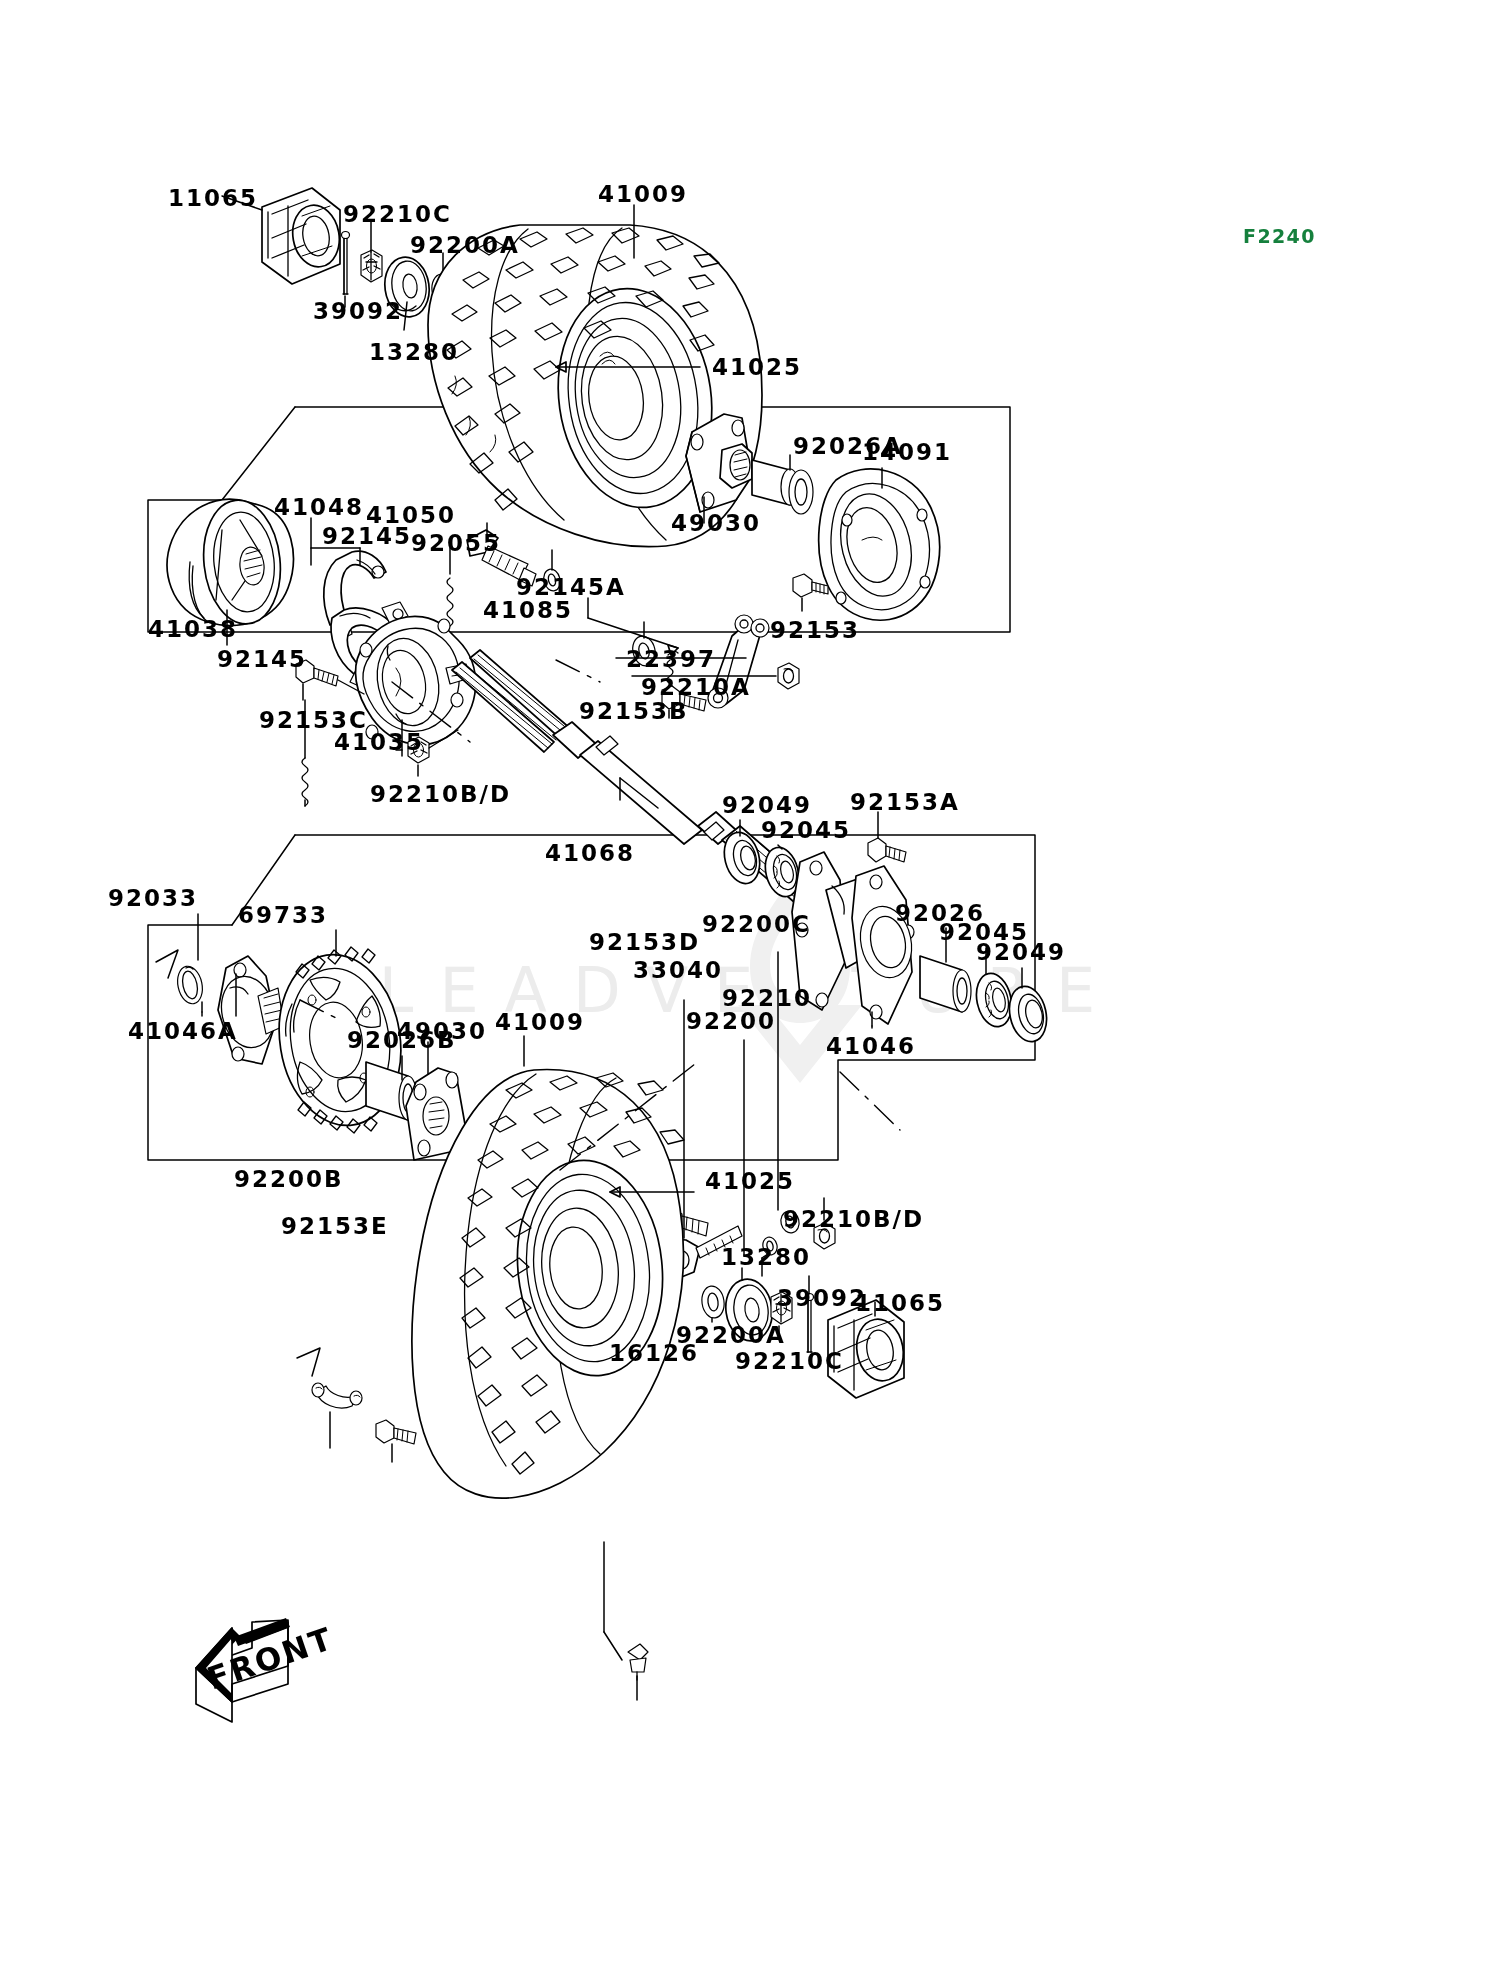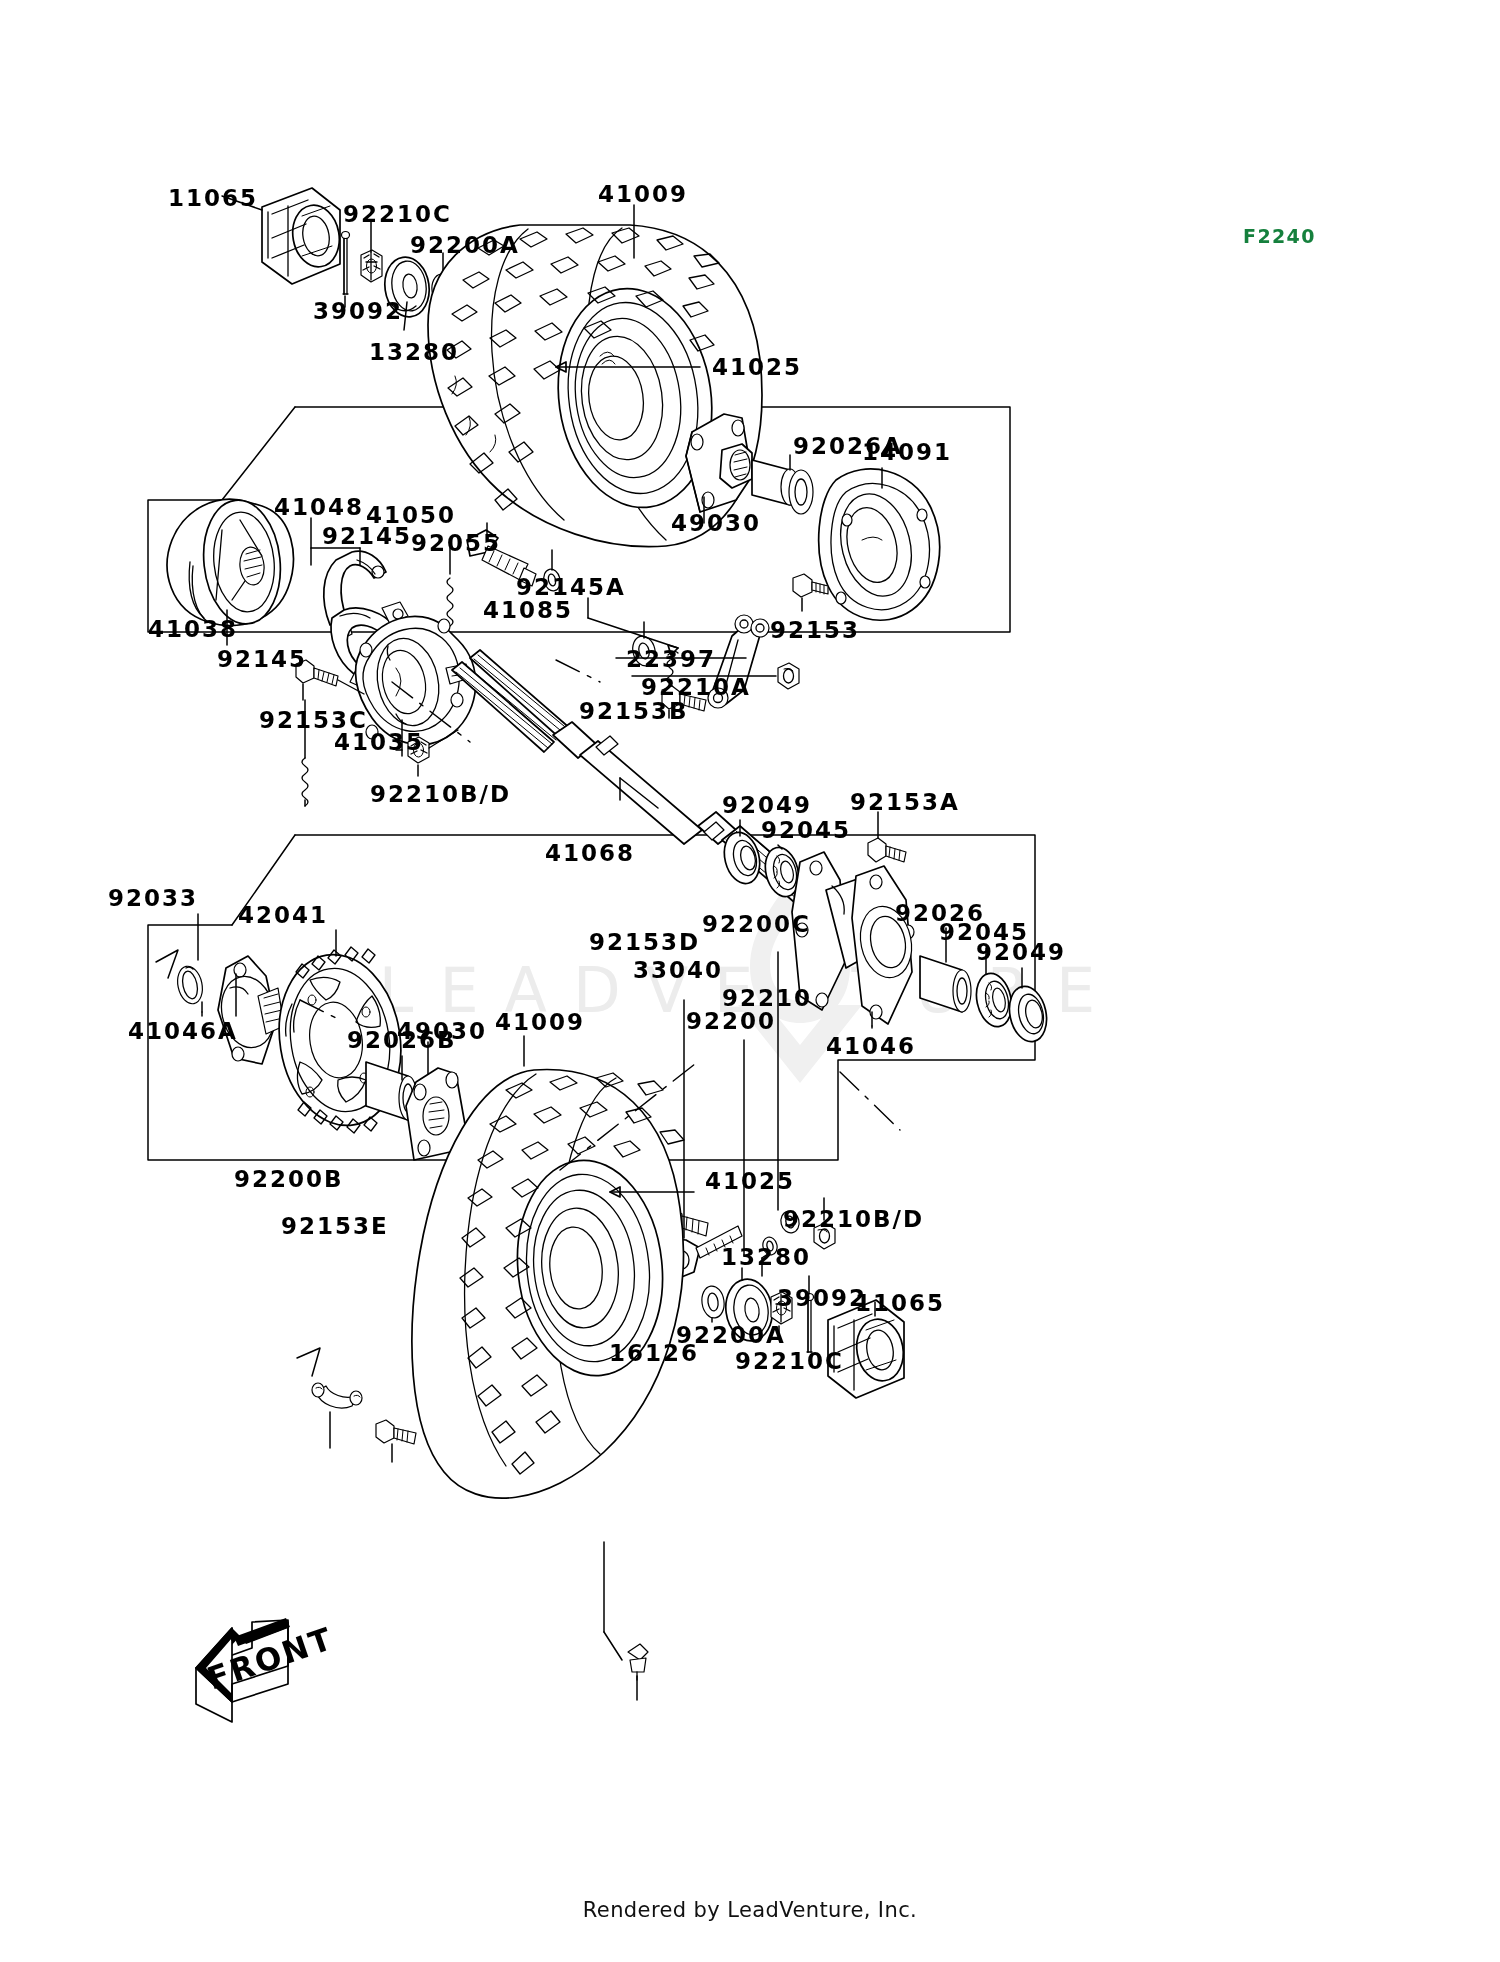--- a/index.html
+++ b/index.html
@@ -690,21 +690,21 @@
     <span class="lbl" style="left:516px;  top:576px;">92145A</span>
     <span class="lbl" style="left:626px;  top:648px;">22397</span>
     <span class="lbl" style="left:641px;  top:676px;">92210A</span>
     <span class="lbl" style="left:579px;  top:700px;">92153B</span>
     <span class="lbl" style="left:545px;  top:842px;">41068</span>
     <span class="lbl" style="left:722px;  top:794px;">92049</span>
     <span class="lbl" style="left:761px;  top:819px;">92045</span>
     <span class="lbl" style="left:850px;  top:791px;">92153A</span>
     <span class="lbl" style="left:108px;  top:887px;">92033</span>
     <span class="lbl" style="left:128px;  top:1020px;">41046A</span>
-    <span class="lbl" style="left:238px;  top:904px;">42041</span>
+    <span class="lbl" style="left:238px;  top:904px;">69733</span>
     <span class="lbl" style="left:347px;  top:1029px;">92026B</span>
     <span class="lbl" style="left:397px;  top:1020px;">49030</span>
     <span class="lbl" style="left:234px;  top:1168px;">92200B</span>
     <span class="lbl" style="left:281px;  top:1215px;">92153E</span>
     <span class="lbl" style="left:589px;  top:931px;">92153D</span>
     <span class="lbl" style="left:633px;  top:959px;">33040</span>
     <span class="lbl" style="left:702px;  top:913px;">92200C</span>
     <span class="lbl" style="left:722px;  top:987px;">92210</span>
     <span class="lbl" style="left:686px;  top:1010px;">92200</span>
     <span class="lbl" style="left:895px;  top:902px;">92026</span>
@@ -717,15 +717,14 @@
     <span class="lbl" style="left:676px;  top:1324px;">92200A</span>
     <span class="lbl" style="left:721px;  top:1246px;">13280</span>
     <span class="lbl" style="left:735px;  top:1350px;">92210C</span>
     <span class="lbl" style="left:777px;  top:1287px;">39092</span>
     <span class="lbl" style="left:783px;  top:1208px;">92210B/D</span>
     <span class="lbl" style="left:855px;  top:1292px;">11065</span>
   </div>
 
   <div id="diagcode" style="left:1243px; top:225px;">F2240</div>
 
-  <div id="footer" style="top:1898px;">Rendered by LeadVenture, Inc.</div>
 
 </div>
 
 </body></html>

